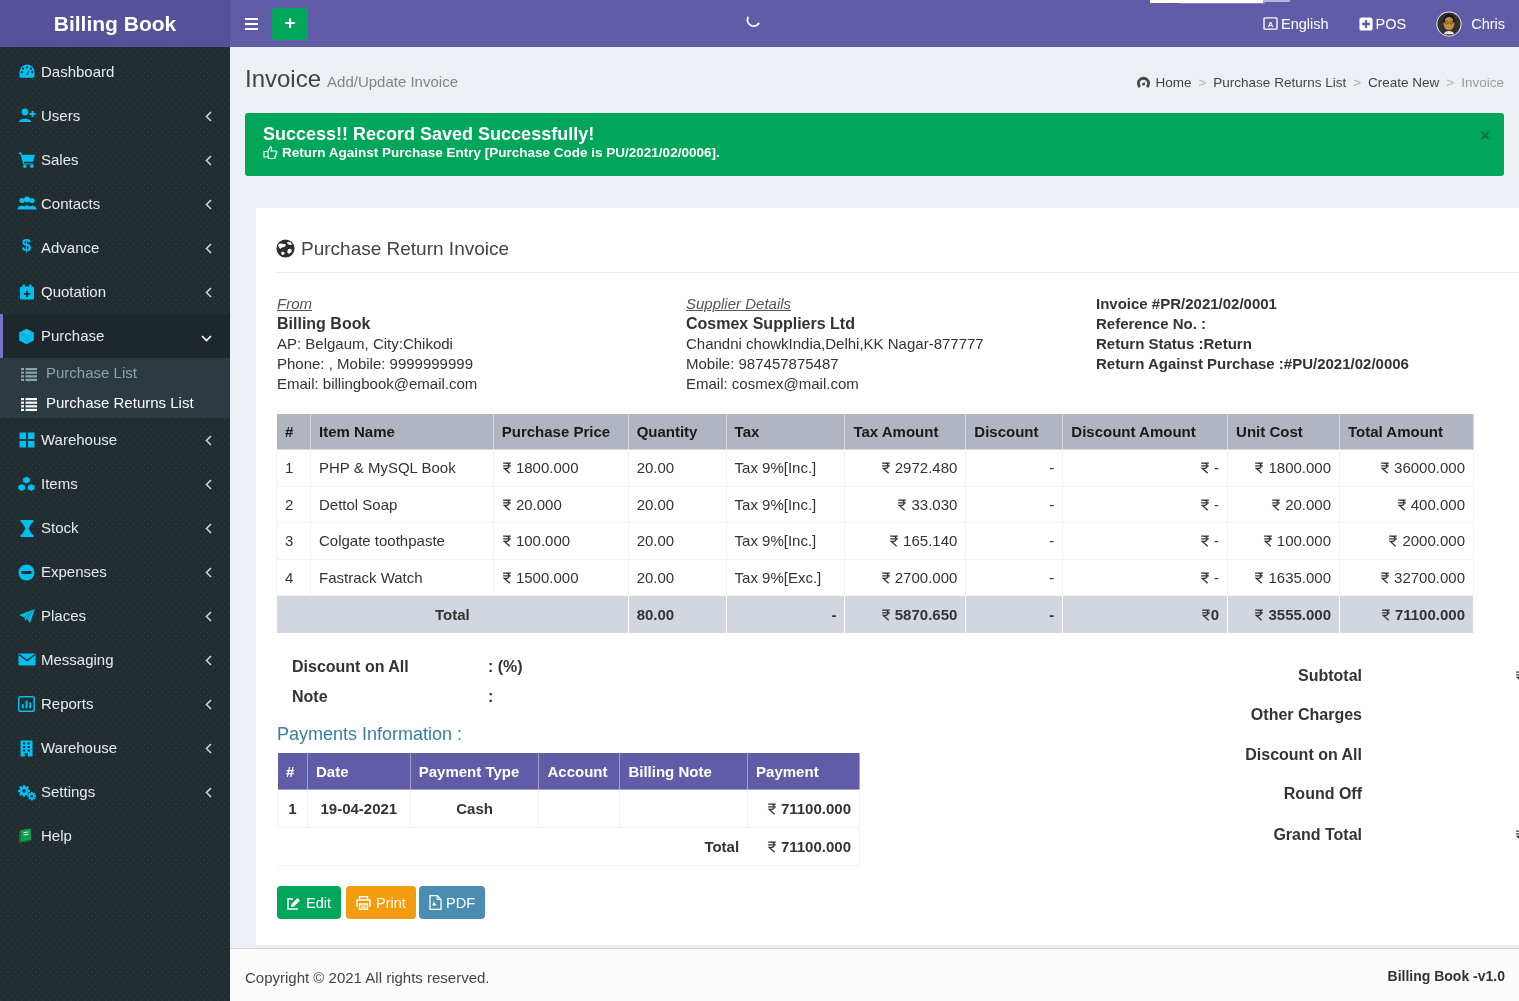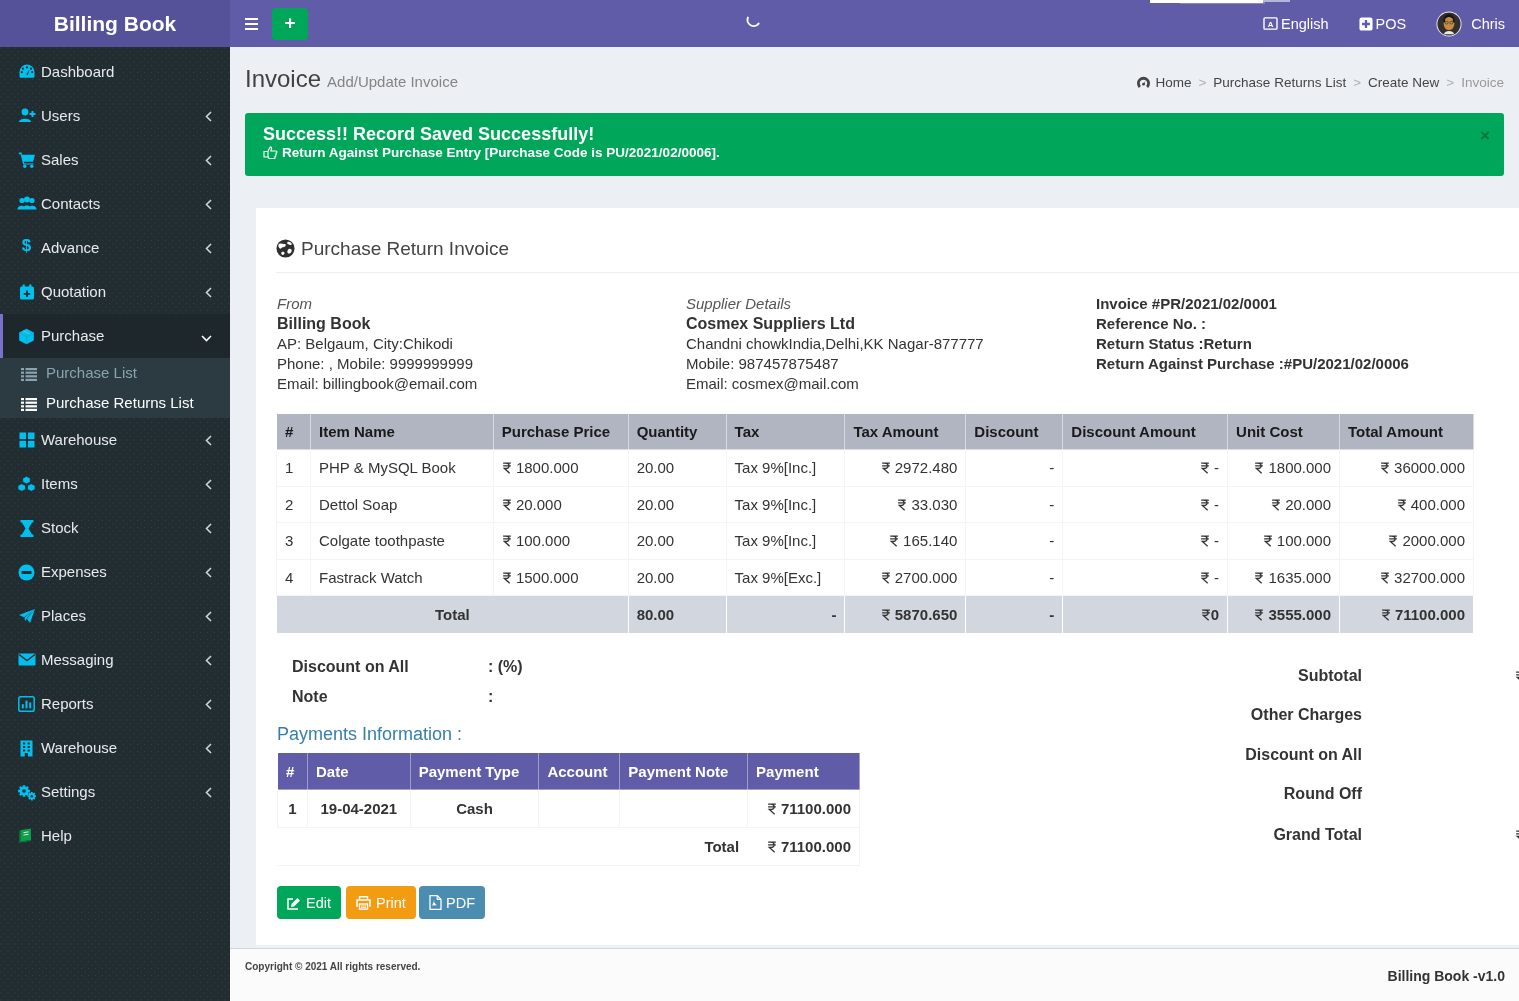--- a/index.html
+++ b/index.html
@@ -39,21 +39,21 @@
 #alert { position:absolute; left:15px; top:66px; width:1259px; height:63px; background:#00a65a; border-radius:3px; color:#fff; }
 #alert .l1 { position:absolute; left:18px; top:11px; font-weight:bold; font-size:18px; }
 #alert .l2 { position:absolute; left:18px; top:32px; font-weight:bold; font-size:13.5px; }
 #alert .x { position:absolute; right:14px; top:13px; font-size:15px; color:rgba(0,0,0,0.32); font-weight:bold; }
 
 #card { position:absolute; left:26px; top:161px; width:1416px; height:737px; background:#fff; }
 #cardhead { position:absolute; left:20px; top:30px; font-size:19px; color:#444; }
 #carddate { position:absolute; right:16px; top:36px; font-size:15px; color:#555; }
 #cardsep { position:absolute; left:20px; right:16px; top:64px; border-bottom:1px solid #eee; }
 .infocol { position:absolute; top:86px; font-size:15px; color:#333; line-height:20px; }
-.infocol .it { font-style:italic; color:#555; }
+.infocol .it { font-style:italic; color:#555;text-decoration:underline; }
 .infocol b { font-size:16px; }
 
 #itable { position:absolute; left:20px; top:205px; width:1198px; border-collapse:collapse; font-size:15px; color:#333; }
 #itable th { background:#b0b5c1; color:#1a1a1a; font-size:15px; text-align:left; padding:0 8px; height:36px; border:1px solid rgba(255,255,255,0.5); }
 #itable td { padding:0 8px; height:36.5px; border:1px solid #f4f4f4; }
 #itable .tot td { background:#d2d6de; font-weight:bold; border-color:#fff; height:38px; }
 .tr { text-align:right; }
 .tc { text-align:center; }
 
 #disc { position:absolute; left:36px; top:450px; font-size:16px; font-weight:bold; color:#333; white-space:nowrap; width:400px; }
@@ -64,21 +64,21 @@
 #ptable td { padding:0 8px; height:38px; border:1px solid #f4f4f4; font-weight:bold; }
 
 #totals { position:absolute; right:65px; top:459px; width:518px; font-size:16px; color:#333; }
 #totals .row { position:absolute; right:0; width:518px; height:20px; }
 #totals .lab { position:absolute; right:245px; font-weight:bold; }
 #totals .val { position:absolute; right:0; font-weight:bold; font-size:16.5px; }
 
 .btn { position:absolute; top:678px; height:33px; border-radius:4px; color:#fff; font-size:14.5px; text-align:center; line-height:33px; padding:1px 10px; }
 
 #footer { position:absolute; left:230px; top:948px; width:1289px; height:53px; background:#fbfbfb; border-top:1px solid #d2d6de; }
-#footer .l { position:absolute; left:15px; top:12px; font-size:10px; font-weight:bold; color:#444; }
+#footer .l { position:absolute; left:15px; top:20px; font-size:15px; font-weight:normal; color:#444; }
 #footer .r { position:absolute; right:14px; top:19px; font-size:14px; font-weight:bold; color:#333; }
 .ru { display:inline-block; vertical-align:-1px; }
 </style>
 </head>
 <body>
 <svg width="0" height="0" style="position:absolute">
 <defs>
 <g id="rupee">
   <path d="M1 1.2 H10 M1 4.4 H10 M4.2 1.2 C6.8 1.2 8 2.3 8 4.4 C8 6.5 6.6 7.6 4 7.6 H2.4 L8.6 13" stroke="currentColor" stroke-width="1.5" fill="none"></path>
 </g>
@@ -559,21 +559,21 @@
           <col style="width:81px">
           <col style="width:128px">
           <col style="width:112px">
         </colgroup>
       <tbody>
           <tr>
             <th>#</th>
             <th>Date</th>
             <th>Payment Type</th>
             <th>Account</th>
-            <th>Payment Note</th>
+            <th>Billing Note</th>
             <th>Payment</th>
           </tr>
       <tr>
             <td class="tc">1</td>
             <td class="tc">19-04-2021</td>
             <td class="tc">Cash</td>
             <td></td>
             <td></td>
             <td class="tr"><svg class="ru" width="10" height="12" viewBox="0 0 11 14">
                 <use href="#rupee"></use>

